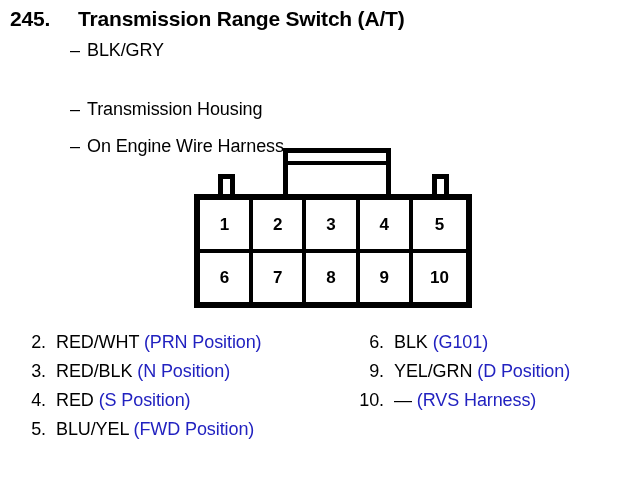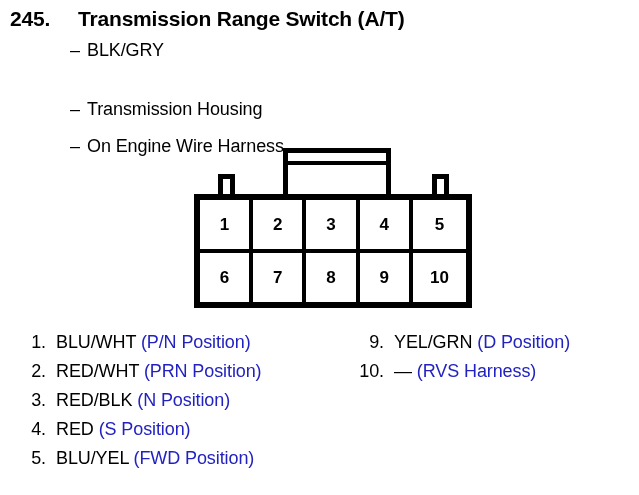--- a/index.html
+++ b/index.html
@@ -194,38 +194,38 @@
       <div class="pin-cell">9</div>
       <div class="pin-cell">10</div>
     </div>
   </div>
 </div>
 
 <div id="legend">
 
   <div class="legend-col" id="legend-col-left">
     <div class="legend-item">
-      <span class="legend-num">1.</span><span class="legend-wire">BLU/WHT</span> <span class="legend-pos">(P/N Position)</span>
-    </div>
-    <div class="legend-item">
       <span class="legend-num">2.</span><span class="legend-wire">RED/WHT</span> <span class="legend-pos">(PRN Position)</span>
     </div>
     <div class="legend-item">
       <span class="legend-num">3.</span><span class="legend-wire">RED/BLK</span> <span class="legend-pos">(N Position)</span>
     </div>
     <div class="legend-item">
       <span class="legend-num">4.</span><span class="legend-wire">RED</span> <span class="legend-pos">(S Position)</span>
     </div>
     <div class="legend-item">
       <span class="legend-num">5.</span><span class="legend-wire">BLU/YEL</span> <span class="legend-pos">(FWD Position)</span>
     </div>
   </div>
 
   <div class="legend-col" id="legend-col-right">
     <div class="legend-item">
+      <span class="legend-num">6.</span><span class="legend-wire">BLK</span> <span class="legend-pos">(G101)</span>
+    </div>
+    <div class="legend-item">
       <span class="legend-num">9.</span><span class="legend-wire">YEL/GRN</span> <span class="legend-pos">(D Position)</span>
     </div>
     <div class="legend-item">
       <span class="legend-num">10.</span><span class="legend-wire">—</span> <span class="legend-pos">(RVS Harness)</span>
     </div>
   </div>
 
 </div>
 
 </body></html>

